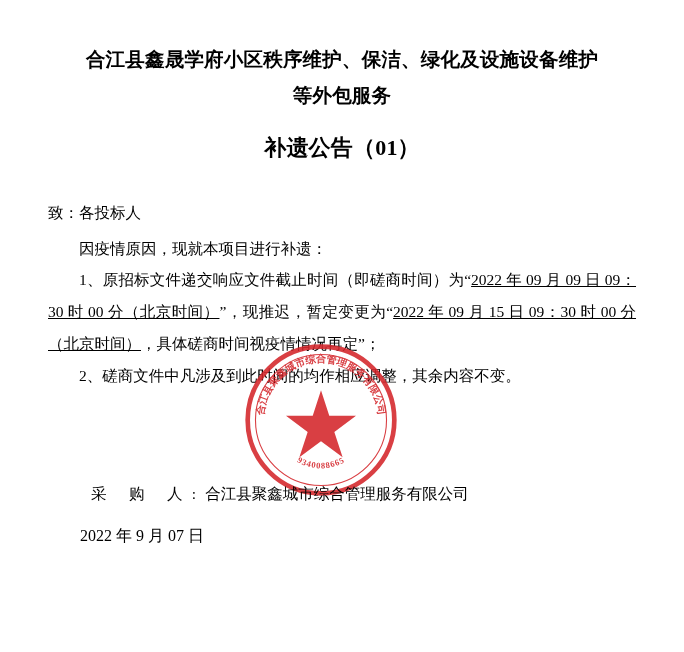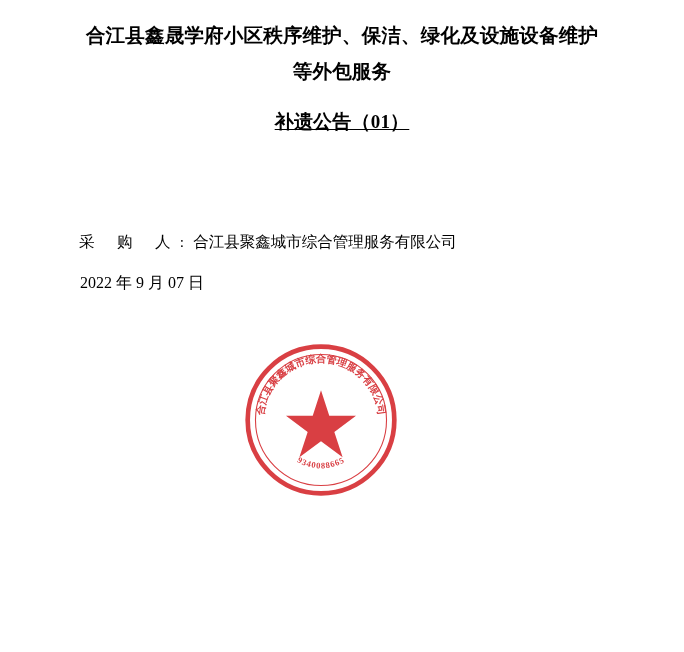--- a/index.html
+++ b/index.html
@@ -12,43 +12,42 @@
     background: #ffffff;
     font-family: "Liberation Serif", "DejaVu Serif", serif;
     color: #000000;
     overflow: hidden;
   }
   .page {
     position: relative;
     width: 684px;
     height: 652px;
     box-sizing: border-box;
-    padding: 18px 48px 0 48px;
+    padding: 42px 48px 0 48px;
   }
   .title-block {
     text-align: center;
     font-weight: bold;
     font-size: 19.5px;
     line-height: 1.85;
     letter-spacing: 0.2px;
   }
   .title-line-1 {
     display: block;
     text-align: center;
   }
   .title-line-2 {
     display: block;
   }
   .subtitle {
     display: block;
     text-align: center;
     font-weight: bold;
-    font-size: 19px;
+    font-size: 22px;
     margin-top: 14px;
-    text-decoration: underline;
   }
   .body-block {
     margin-top: 28px;
     font-size: 15.5px;
     line-height: 2.05;
   }
   .addressee {
     margin: 0 0 4px 0;
     text-indent: 0;
   }
@@ -69,20 +68,21 @@
   }
   .sign-line {
     margin: 0;
     text-indent: 2em;
   }
   .sign-line.nodent {
     text-indent: 2em;
   }
   .sign-label-spaced {
     letter-spacing: 0.6em;
+    margin-left: 12px;
   }
   .date-line {
     margin: 6px 0 0 0;
     text-indent: 2em;
     font-size: 16px;
   }
   
   .seal {
     position: absolute;
     left: 243px;
@@ -109,20 +109,26 @@
 <body>
 
 <div class="page">
 
   <div class="title-block">
     <span class="title-line-1">合江县鑫晟学府小区秩序维护、保洁、绿化及设施设备维护</span>
     <span class="title-line-2">等外包服务</span>
     <span class="subtitle">补遗公告（01）</span>
   </div>
 
+  <div class="body-block">
+    <p class="addressee">致：各投标人</p>
+    <p class="para">因疫情原因，现就本项目进行补遗：</p>
+    <p class="para">1、原招标文件递交响应文件截止时间（即磋商时间）为“<span class="u">2022 年 09 月 09 日 09：30 时 00 分（北京时间）</span>”，现推迟，暂定变更为“<span class="u">2022 年 09 月 15 日 09：30 时 00 分（北京时间）</span>，具体磋商时间视疫情情况再定”；</p>
+    <p class="para">2、磋商文件中凡涉及到此时间的均作相应调整，其余内容不变。</p>
+  </div>
 
   <div class="seal">
     <svg viewBox="0 0 200 200" xmlns="http://www.w3.org/2000/svg" aria-hidden="true">
       <defs>
         <path id="sealTopArc" d="M 26,100 A 74,74 0 0 1 174,100"></path>
         <path id="sealBottomArc" d="M 38,100 A 62,62 0 0 0 162,100"></path>
       </defs>
       <circle cx="100" cy="100" r="94" fill="none" stroke="#d4252a" stroke-width="6"></circle>
       <circle cx="100" cy="100" r="84" fill="none" stroke="#d4252a" stroke-width="1.4"></circle>
       <polygon points="100,62 110.6,94.6 144.9,94.6 117.1,115.3 127.7,147.9 100,127.2 72.3,147.9 82.9,115.3 55.1,94.6 89.4,94.6" fill="#d4252a"></polygon>

